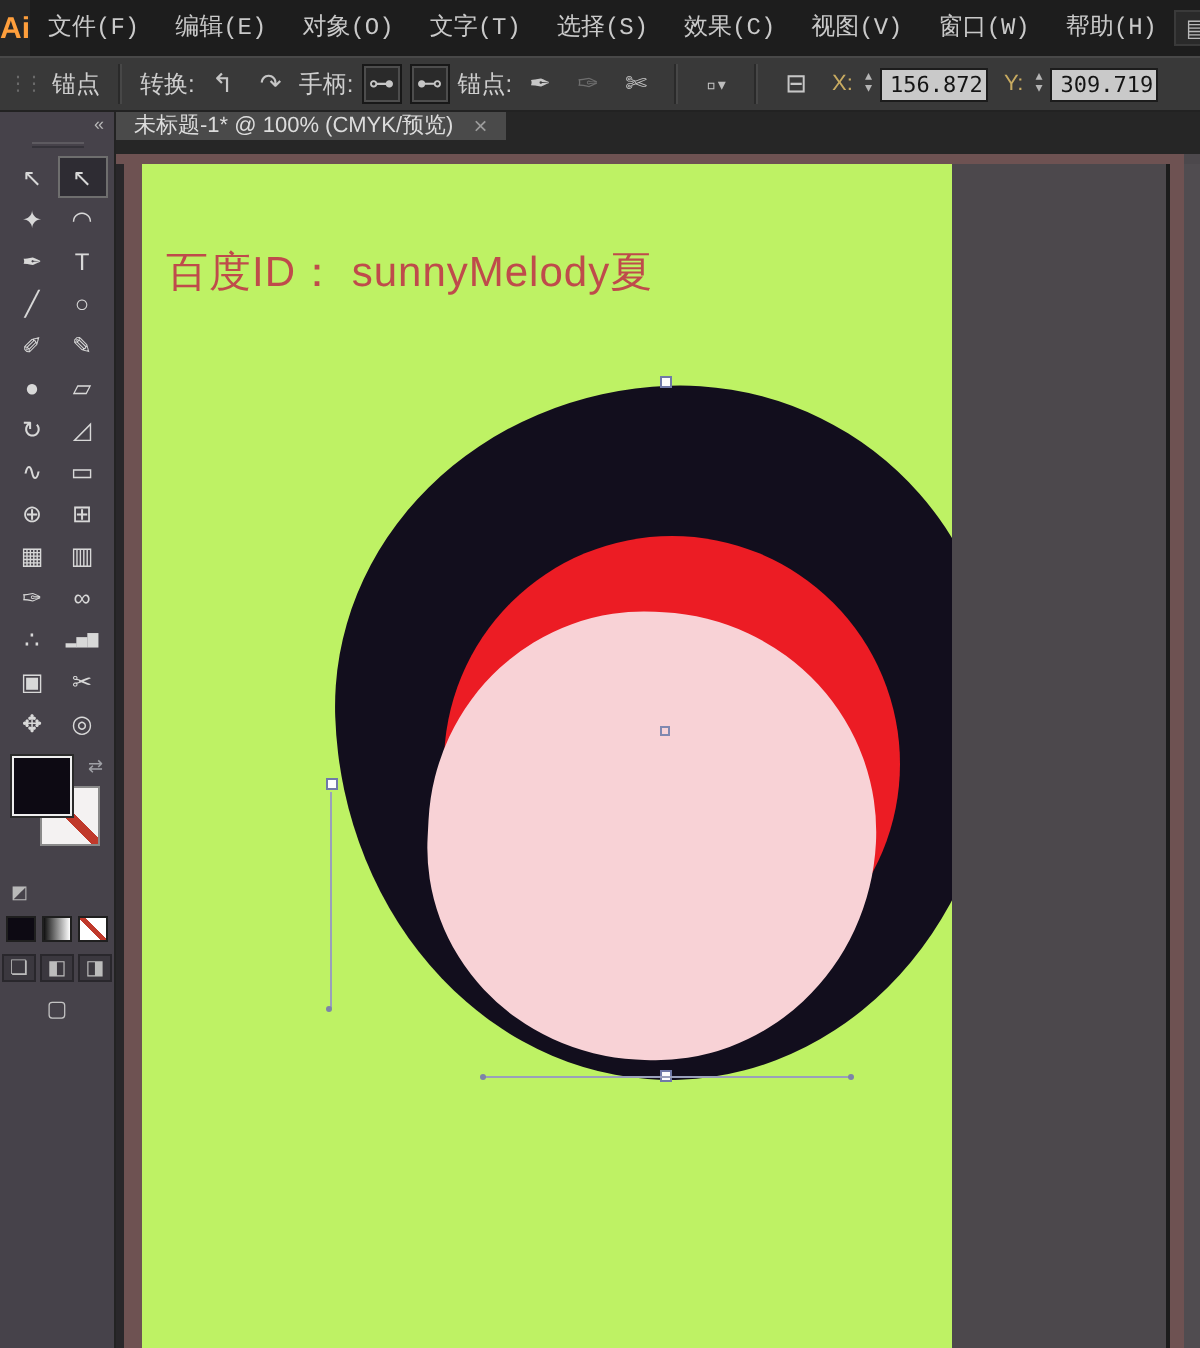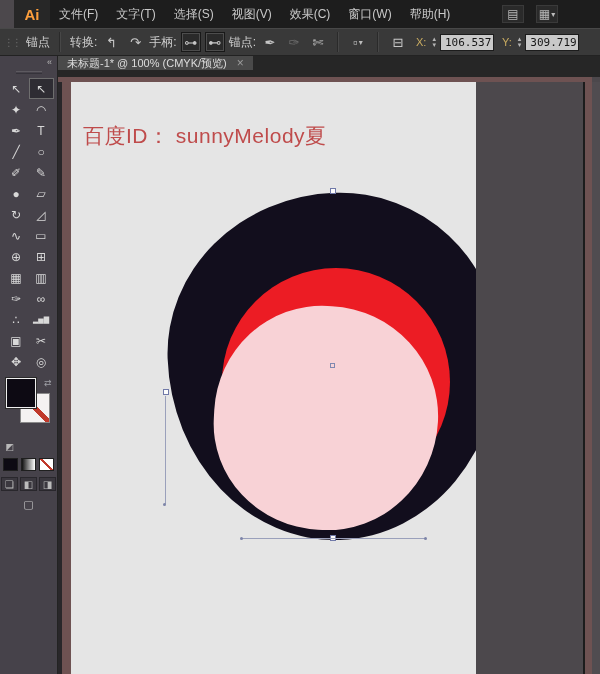--- a/index.html
+++ b/index.html
@@ -4,24 +4,24 @@
 <style>
   * { box-sizing: border-box; margin: 0; padding: 0; }
   html,body { width:600px; height:674px; }
   body {
     position: relative;
     background:#4c484c;
     font-family:"Liberation Sans","DejaVu Sans",sans-serif;
     overflow:hidden;
   }
   
-  .menubar{position:absolute;left:0;top:0;right:0;height:28px;background:#1d1d1d;display:flex;align-items:center;margin-left:14px;}
+  .menubar{position:absolute;left:0;top:0;right:0;height:28px;background:#1d1d1d;display:flex;align-items:center;}
   .ai-logo{width:36px;height:28px;display:flex;align-items:center;justify-content:center;
     color:#ff9f3c;font-weight:bold;font-size:15px;background:#272727;}
-  .menu-item{color:#c9c9c9;font-size:12px;padding:0 9px;line-height:28px;white-space:nowrap;}
+  .menu-item{color:#c9c9c9;font-size:12px;padding:0 9px;line-height:28px;white-space:nowrap;font-family:Liberation Mono, monospace;}
   .menubar-right{margin-left:auto;display:flex;align-items:center;gap:12px;padding-right:42px;}
   .mb-icon{width:22px;height:18px;display:flex;align-items:center;justify-content:center;
     color:#b8b8b8;font-size:12px;background:#2a2a2a;border:1px solid #3a3a3a;}
   
   .controlbar{position:absolute;left:0;top:28px;right:0;height:28px;background:#393939;
     border-top:1px solid #484848;border-bottom:1px solid #222;
     display:flex;align-items:center;gap:4px;padding:0 4px;font-size:12px;color:#cfcfcf;}
   .cb-grip{color:#6a6a6a;font-size:10px;letter-spacing:-2px;margin-right:2px;}
   .cb-label{white-space:nowrap;text-align:center;}
   .cb-sep{width:2px;height:20px;border-left:1px solid #2a2a2a;border-right:1px solid #474747;margin:0 5px;}
@@ -29,21 +29,21 @@
     color:#c6c6c6;font-size:13px;padding:0 2px;}
   .cb-icon.pressed{background:#2a2a2a;border:1px solid #181818;box-shadow:inset 0 0 0 1px #4d4d4d;}
   .cb-icon.dim{color:#6e6e6e;}
   .caret{font-size:8px;color:#bdbdbd;margin-left:1px;}
   .cb-xy{font-size:11px;color:#c8ab61;margin:0 2px 0 4px;}
   .spin{display:flex;flex-direction:column;justify-content:center;line-height:6px;font-size:7px;color:#b5b5b5;}
   .cb-field{width:54px;height:17px;background:#c9c9c9;color:#151515;font-size:11px;text-align:right;
     padding:1px 4px;border:1px solid #1c1c1c;font-family:"DejaVu Sans Mono","Liberation Mono",monospace;}
   
   .tabbar{position:absolute;left:0;top:56px;right:0;height:21px;background:#262626;display:flex;padding-left:58px;}
-  .tab{background:#4a4a4a;color:#dcdcdc;font-size:11px;display:flex;align-items:flex-start;gap:10px;
+  .tab{background:#4a4a4a;color:#dcdcdc;font-size:11px;display:flex;align-items:flex-end;gap:10px;
     padding:0 9px;height:14px;white-space:nowrap;}
   .tab-close{color:#9c9c9c;font-size:12px;}
   
   .toolpanel{position:absolute;left:0;top:56px;bottom:0;width:58px;background:#46424a;border-right:1px solid #232323;}
   .collapse{height:12px;text-align:right;color:#b9b9b9;font-size:9px;padding:1px 5px 0 0;}
   .grip{width:26px;height:3px;margin:3px auto 4px;border-top:1px solid #5d5a60;border-bottom:1px solid #35333a;}
   .tools{display:grid;grid-template-columns:25px 25px;justify-content:center;}
   .tool{width:25px;height:21px;display:flex;align-items:center;justify-content:center;color:#d8d8d8;font-size:12px;}
   .tool.active{background:#2e2c33;border:1px solid #6e6e6e;}
   .swatches{position:relative;width:46px;margin:6px auto 0;height:64px;}
@@ -63,44 +63,46 @@
     background:#3b383f;border:1px solid #29272c;color:#bcbcbc;font-size:10px;}
   .screenmode{width:20px;height:14px;margin:7px auto 0;text-align:center;color:#c3c3c3;font-size:11px;}
   
   .gapline{position:absolute;left:58px;top:77px;bottom:0;width:4px;background:#29272a;}
   .frame-top{position:absolute;left:58px;top:77px;width:534px;height:5px;background:#6e5252;}
   .frame-left{position:absolute;left:62px;top:82px;bottom:0;width:9px;background:#6e5252;}
   .darkline-right{position:absolute;left:583px;top:82px;bottom:0;width:2px;background:#1c1c1c;}
   .frame-right{position:absolute;left:585px;top:82px;bottom:0;width:7px;background:#6e5252;}
   .rightcol{position:absolute;left:592px;right:0;top:82px;bottom:0;background:#504c50;}
   
-  .canvas{position:absolute;left:71px;top:82px;width:405px;height:592px;background:#e5e5e5;overflow:hidden;}
+  .canvas{position:absolute;left:71px;top:82px;width:405px;height:592px;background:#bef264;overflow:hidden;}
   .caption{position:absolute;left:12px;top:40px;font-size:21px;letter-spacing:0.5px;white-space:nowrap;}
   .shape{position:absolute;}
   .blob-black{left:97px;top:111px;width:332px;height:347px;
     border-radius:52% 48% 50% 50% / 46% 46% 54% 54%;transform:rotate(-2deg);}
   .circle-red{left:151px;top:186px;width:228px;height:228px;border-radius:50%;}
   .circle-pink{left:143px;top:224px;width:224px;height:224px;
     border-radius:49% 51% 50% 50% / 50% 50% 52% 48%;transform:rotate(3deg);}
   .anchor{position:absolute;width:6px;height:6px;background:#fdfdfd;border:1px solid #7079a8;}
   .center-pt{position:absolute;width:5px;height:5px;border:1px solid #8088b0;background:transparent;}
   .hline{position:absolute;height:1px;background:#9aa0bb;}
   .vline{position:absolute;width:1px;background:#9aa0bb;}
   .dot{position:absolute;width:3px;height:3px;border-radius:50%;background:#7d84a8;}
 </style>
 </head>
 <body>
 
 <div class="menubar">
   <div class="ai-logo">Ai</div>
   <span class="menu-item">文件(F)</span>
+  <span class="menu-item">编辑(E)</span>
+  <span class="menu-item">对象(O)</span>
   <span class="menu-item">文字(T)</span>
   <span class="menu-item">选择(S)</span>
+  <span class="menu-item">效果(C)</span>
   <span class="menu-item">视图(V)</span>
-  <span class="menu-item">效果(C)</span>
   <span class="menu-item">窗口(W)</span>
   <span class="menu-item">帮助(H)</span>
   <div class="menubar-right">
     <span class="mb-icon">▤</span>
     <span class="mb-icon">
       <span>▦</span>
       <span class="caret">▾</span>
     </span>
   </div>
 </div>
@@ -124,21 +126,21 @@
     <span>▫</span>
     <span class="caret">▾</span>
   </span>
   <span class="cb-sep"></span>
   <span class="cb-icon">⊟</span>
   <span class="cb-xy">X:</span>
   <span class="spin">
     <span>▴</span>
     <span>▾</span>
   </span>
-  <span class="cb-field">106.537</span>
+  <span class="cb-field">156.872</span>
   <span class="cb-xy">Y:</span>
   <span class="spin">
     <span>▴</span>
     <span>▾</span>
   </span>
   <span class="cb-field">309.719</span>
 </div>
 
 <div class="tabbar">
   <div class="tab">

